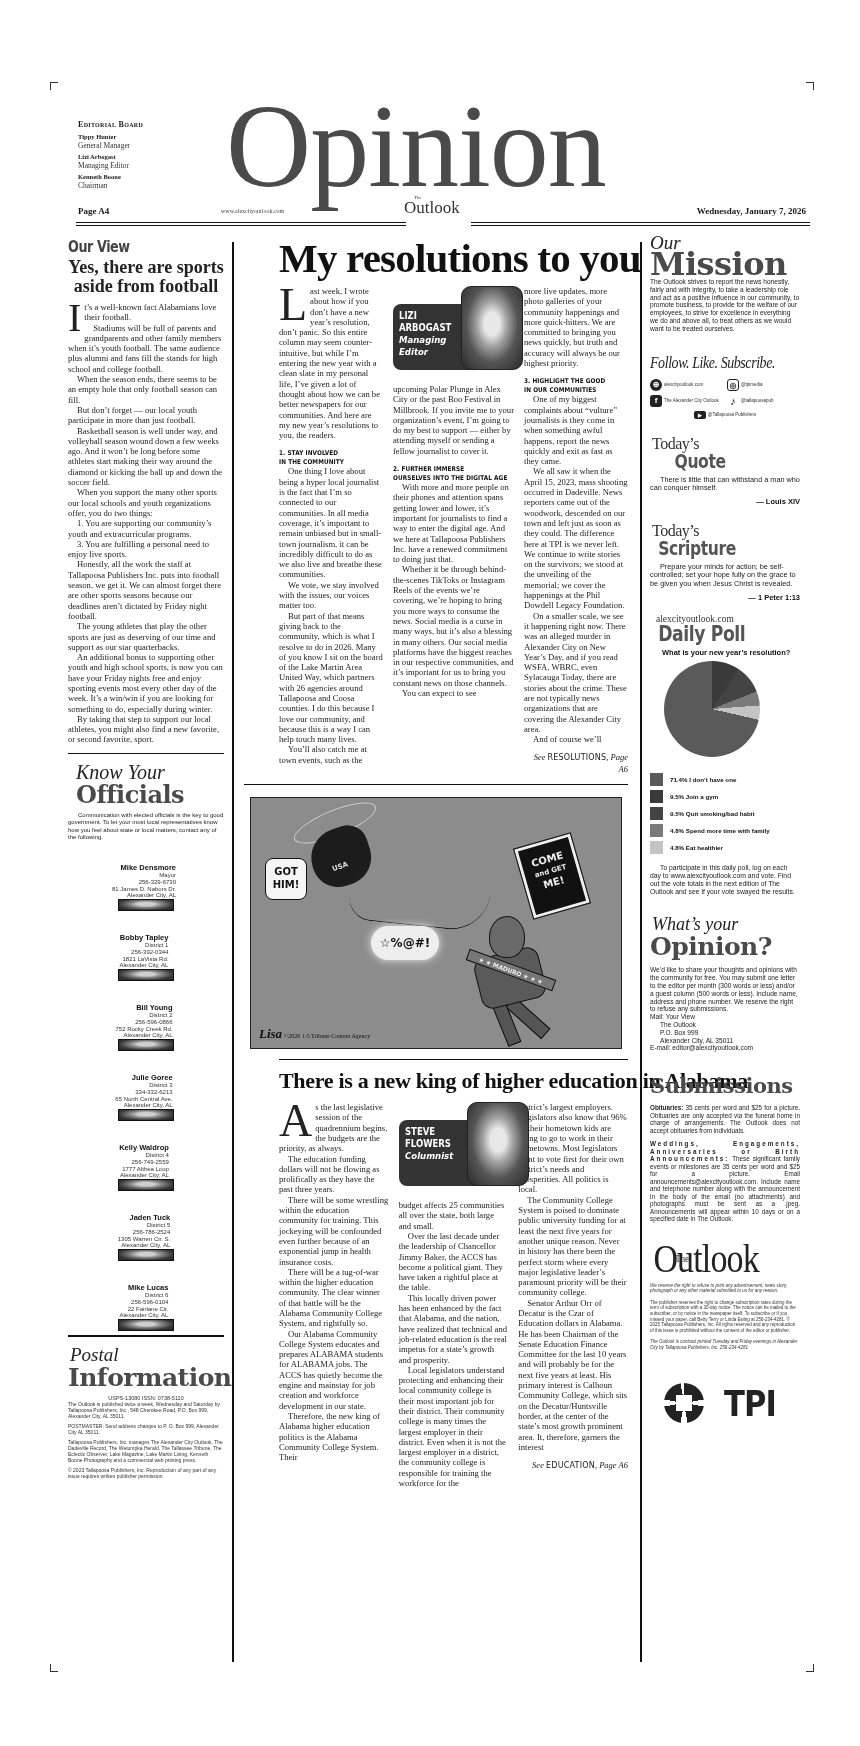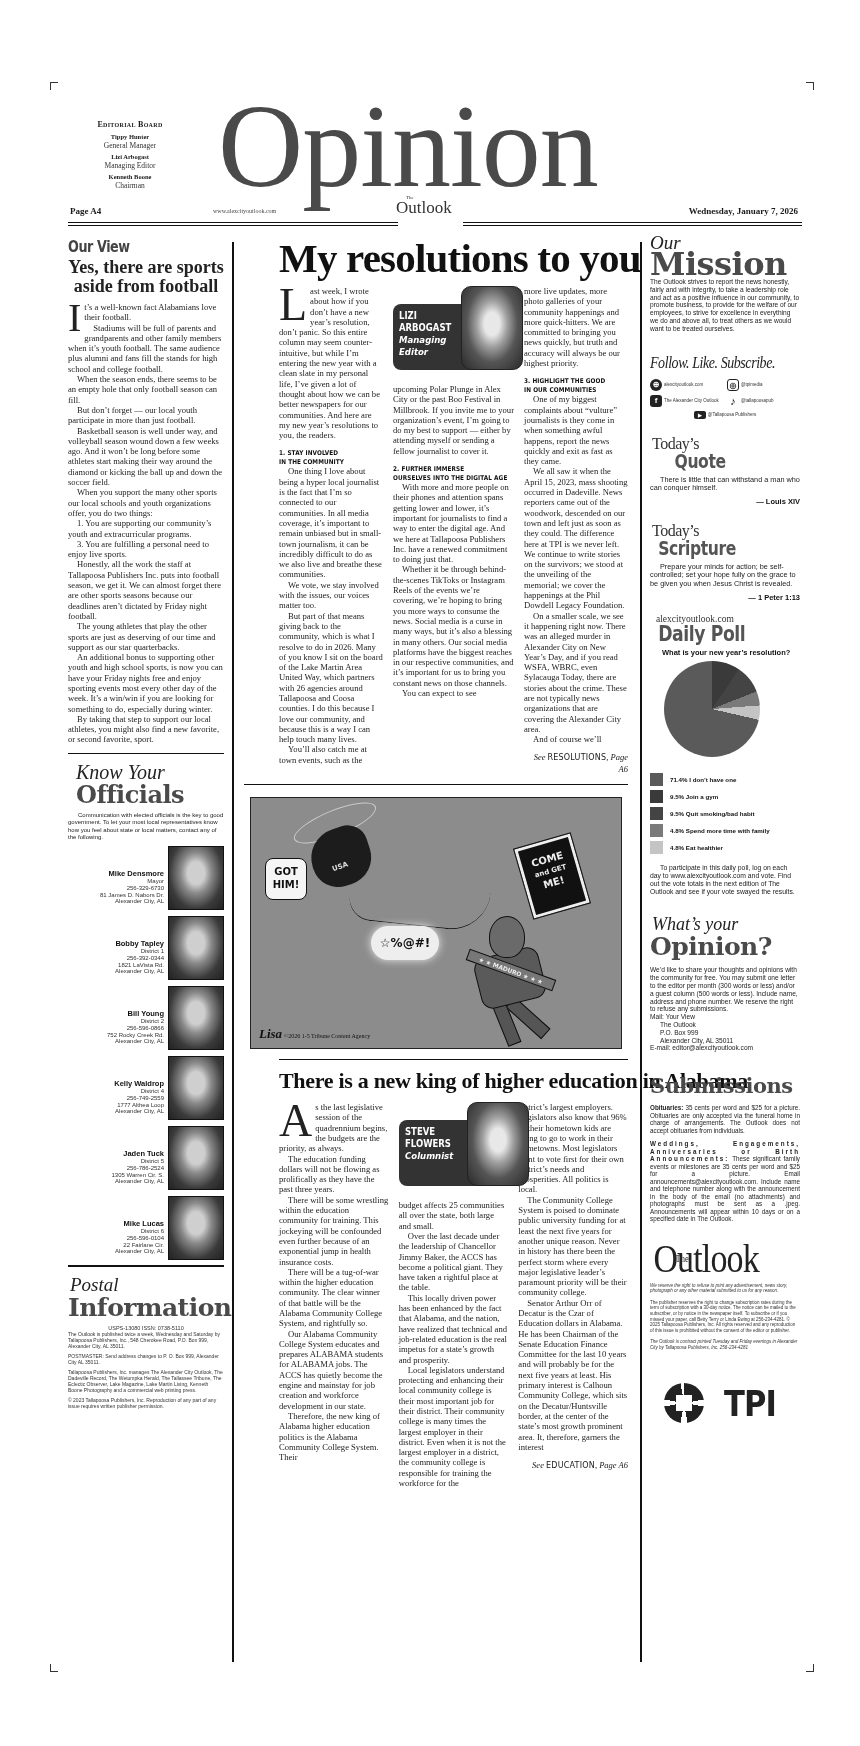--- a/index.html
+++ b/index.html
@@ -6,21 +6,21 @@
   html, body { width: 860px; height: 1746px; background: #ffffff; overflow: hidden; }
   body { position: relative; font-family: "Liberation Serif", serif; color: #1a1a1a; }
 
   .crop { position: absolute; width: 8px; height: 8px; border-color: #333; border-style: solid; border-width: 0; }
   .crop.tl { left: 50px; top: 82px; border-top-width: 1px; border-left-width: 1px; }
   .crop.tr { left: 806px; top: 82px; border-top-width: 1px; border-right-width: 1px; }
   .crop.bl { left: 50px; top: 1664px; border-bottom-width: 1px; border-left-width: 1px; }
   .crop.br { left: 806px; top: 1664px; border-bottom-width: 1px; border-right-width: 1px; }
 
   
-  .masthead { position: absolute; left: 68px; top: 100px; width: 734px; height: 130px; text-align: center; }
+  .masthead { position: absolute; left: 76px; top: 100px; width: 734px; height: 130px; }
   .ed-board { position: absolute; left: 2px; top: 20px; width: 120px; }
   .ed-board .title { font-family: "Liberation Serif", serif; font-weight: bold; font-size: 8px; font-variant: small-caps; letter-spacing: 0.3px; margin-bottom: 4px; }
   .ed-board .name { font-weight: bold; font-size: 6.5px; line-height: 8px; }
   .ed-board .role { font-size: 7.5px; line-height: 9px; color: #333; margin-bottom: 3px; }
   .opinion-title { position: absolute; left: 150px; top: -12px; font-family: "Liberation Serif", serif; font-size: 118px; line-height: 118px; color: #4a4a4a; letter-spacing: -1px; }
   .mh-bottom { position: absolute; left: 0; top: 104px; width: 734px; height: 22px; }
   .page-num { position: absolute; left: 2px; top: 2px; font-weight: bold; font-size: 9px; }
   .site-url { position: absolute; left: 145px; top: 4px; font-size: 6px; color: #444; }
   .outlook-small { position: absolute; left: 328px; top: -6px; font-size: 17px; color: #333; }
   .outlook-small .the { position: absolute; left: 10px; top: -3px; font-size: 5px; }
@@ -46,21 +46,21 @@
   .dropcap { float: left; font-size: 40px; line-height: 30px; padding-right: 3px; margin-top: 1px; }
   .dropcap.big { font-size: 46px; line-height: 36px; }
 
   .hrule { height: 1.5px; background: #111; }
 
   
   .officials-head { text-align: left; margin-top: 8px; padding-left: 8px; }
   .script-kicker { font-family: "Liberation Serif", serif; font-style: italic; font-size: 20px; line-height: 20px; color: #222; }
   .serif-big { font-family: "DejaVu Serif", serif; font-weight: bold; font-size: 24px; line-height: 26px; color: #4a4a4a; letter-spacing: -0.5px; }
   .officials-intro { font-family: "Liberation Sans", sans-serif; font-size: 6px; line-height: 7.2px; text-indent: 10px; margin: 4px 0 4px; color: #222; }
-  .official { display: flex; justify-content: flex-end; align-items: center; height: 66px; margin-bottom: 4px; }
+  .official { display: flex; align-items: center; height: 66px; margin-bottom: 4px; flex-direction: column; }
   .official .info { text-align: right; font-family: "Liberation Sans", sans-serif; font-size: 6px; line-height: 6.8px; padding-right: 4px; margin-top: 18px; color: #333; }
   .official .nm { font-weight: bold; font-size: 7.5px; line-height: 9px; color: #111; }
   .official .photo { width: 56px; height: 64px; border: 1.5px solid #111; background: radial-gradient(ellipse at 50% 42%, #cfcfcf 0 22%, #8a8a8a 40%, #3a3a3a 70%, #222 100%); }
 
   .postal { margin-top: 8px; }
   .postal .script-kicker { font-size: 19px; padding-left: 2px; }
   .postal .serif-big { font-size: 25px; line-height: 26px; }
   .postal-text { font-family: "Liberation Sans", sans-serif; font-size: 5px; line-height: 6px; color: #333; margin-top: 4px; }
   .postal-text p { margin-bottom: 4px; }
   .postal-text .center { text-align: center; font-size: 5.5px; margin-bottom: 0; }
@@ -240,20 +240,30 @@
         <div class="nm">Bill Young</div>
         <div>District 2</div>
         <div>256-596-0866</div>
         <div>752 Rocky Creek Rd.</div>
         <div>Alexander City, AL</div>
       </div>
       <div class="photo"></div>
     </div>
     <div class="official">
       <div class="info">
+        <div class="nm">Julie Goree</div>
+        <div>District 3</div>
+        <div>334-332-6213</div>
+        <div>65 North Central Ave.</div>
+        <div>Alexander City, AL</div>
+      </div>
+      <div class="photo"></div>
+    </div>
+    <div class="official">
+      <div class="info">
         <div class="nm">Kelly Waldrop</div>
         <div>District 4</div>
         <div>256-749-2559</div>
         <div>1777 Althea Loop</div>
         <div>Alexander City, AL</div>
       </div>
       <div class="photo"></div>
     </div>
     <div class="official">
       <div class="info">

